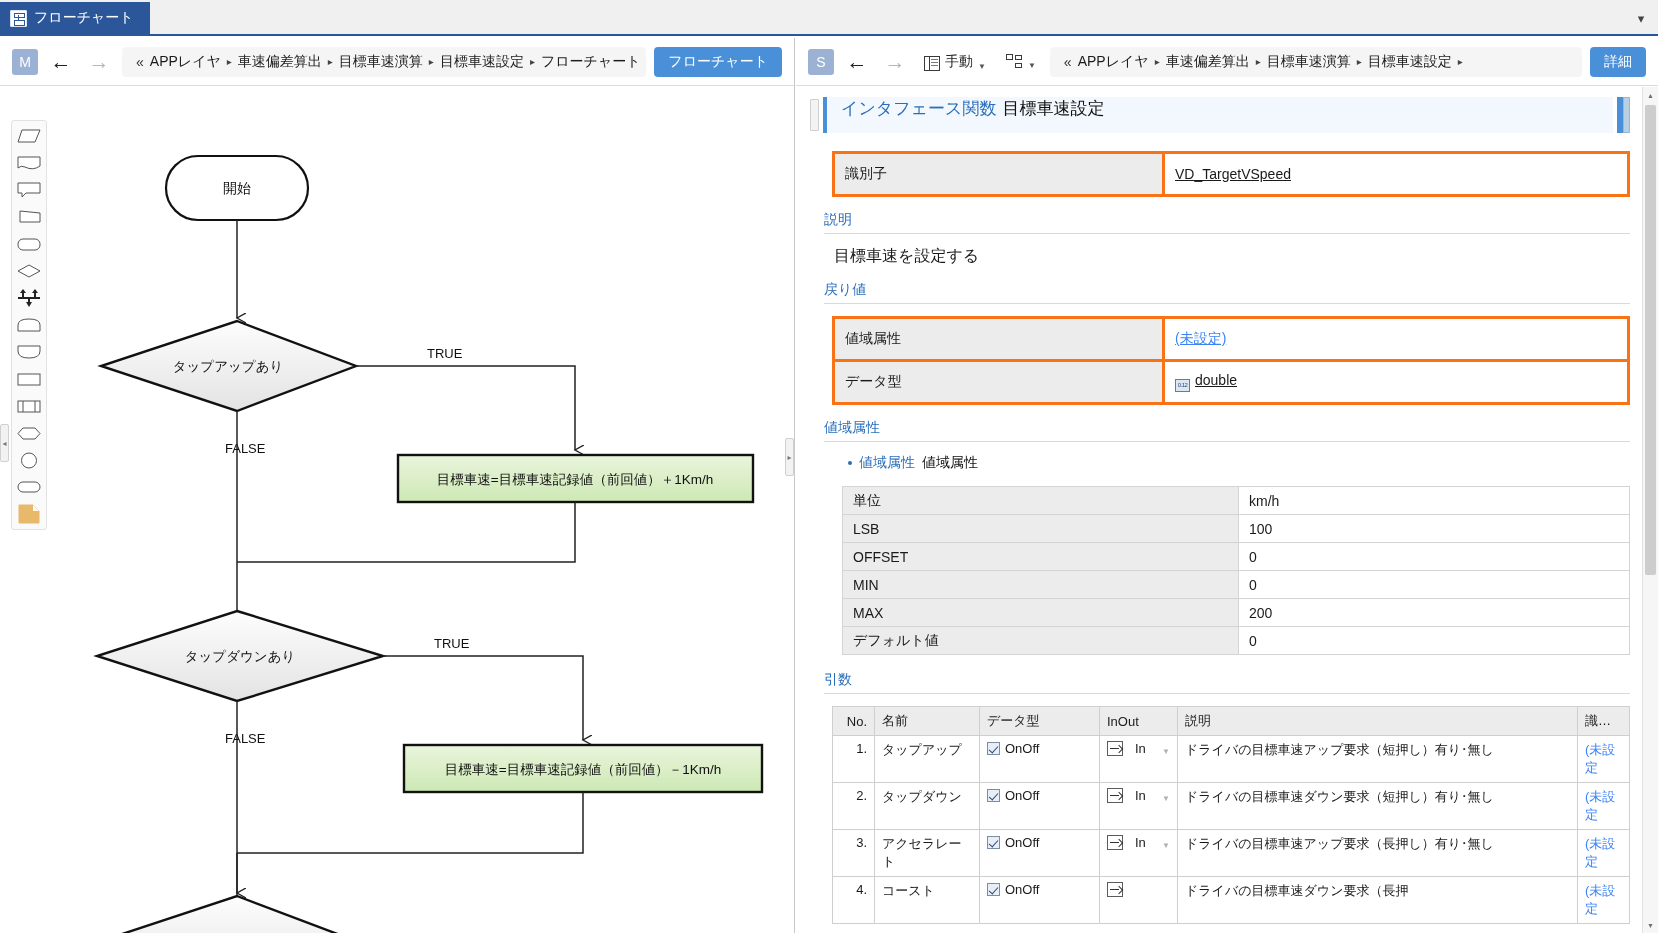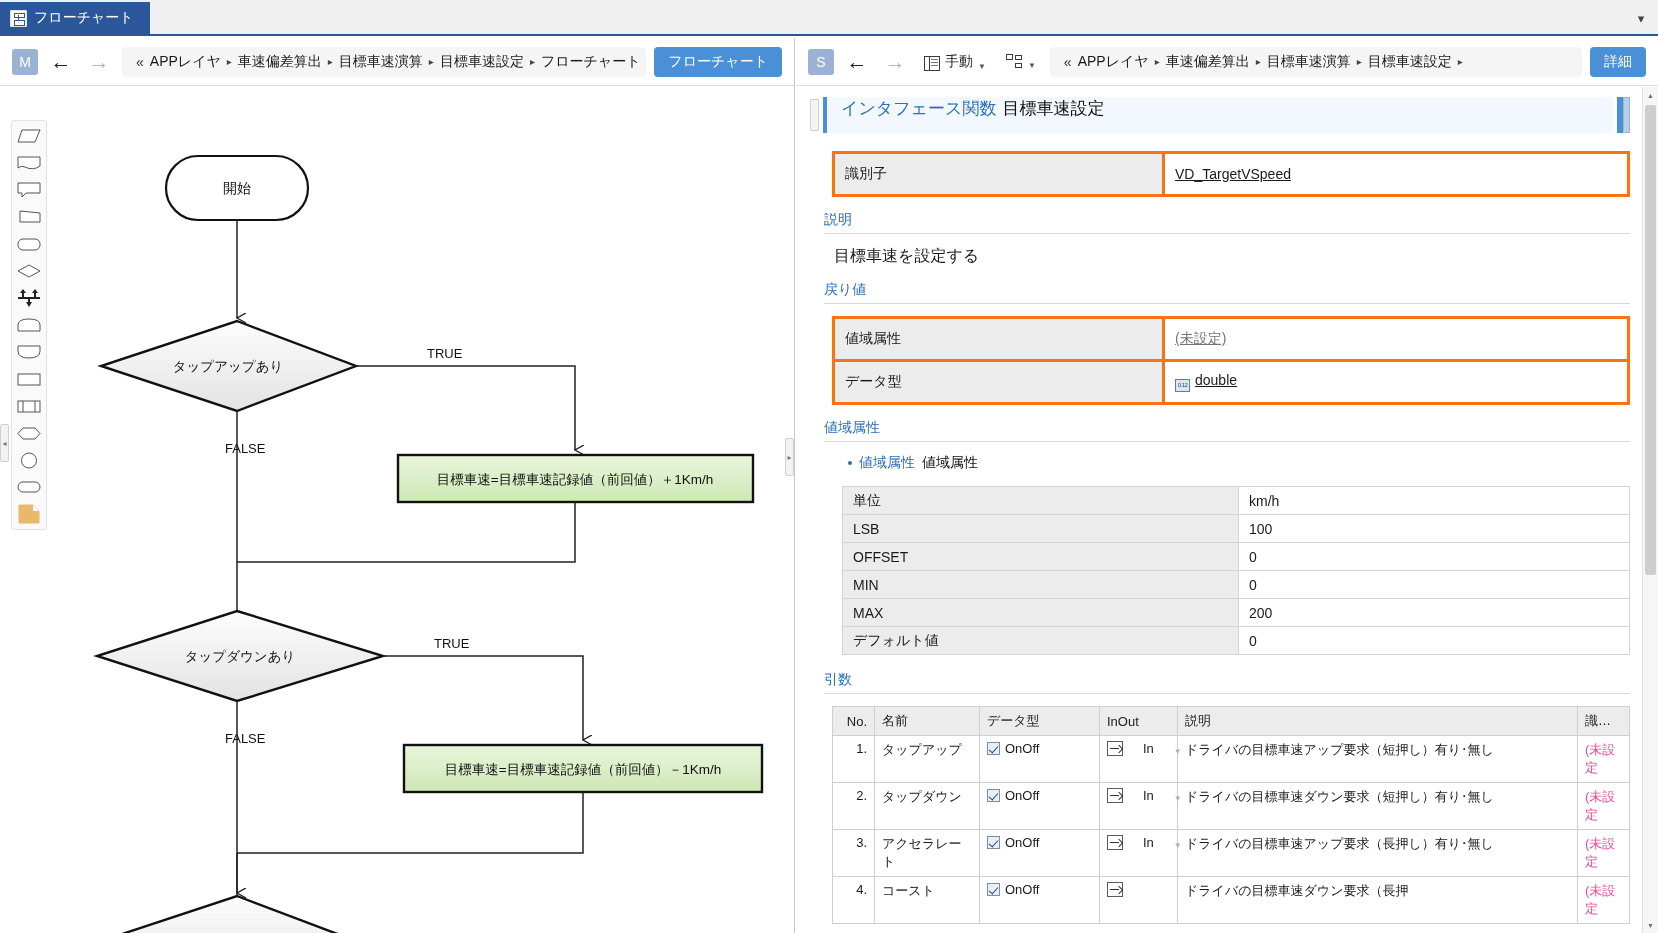--- a/index.html
+++ b/index.html
@@ -128,21 +128,21 @@
   }
   .dt-kind { color:#2a6ebb; font-size:17px; }
   .dt-name { color:#111; font-size:17px; }
   .dt-scroll-a { width:6px; background:#4a90d9; margin-left:4px; }
   .dt-scroll-b { width:7px; background:#b9cfe4; border:1px solid #9bb6d0; }
 
   .kv-table { margin:0 0 14px 22px; border-collapse:collapse; width:calc(100% - 22px); }
   .kv-table td { border:3px solid #f97316; height:43px; padding:2px 10px; font-size:14px; }
   .kv-k { background:#ececec; width:330px; color:#1a1a1a; }
   .kv-v { background:#ffffff; color:#1a1a1a;text-decoration:underline; }
-  .kv-v.muted { color:#737373; }
+  .kv-v.muted { color:#3b82f6; }
 
   .section-h {
     color:#2a6ebb; font-size:14px; margin:0 0 4px 14px;
   }
   .section-rule { border-bottom:1px solid #d9d9d9; margin:0 0 12px 14px; }
   .section-text { margin:0 0 14px 24px; font-size:16px; }
   .bullet-line { margin:0 0 14px 38px; font-size:14px; display:flex; align-items:center; gap:7px; }
   .bullet-dot { width:4px; height:4px; border-radius:50%; background:#2a6ebb; flex:none; }
   .bl-link { color:#2a6ebb; }
   .bl-text { color:#111; }
@@ -166,33 +166,33 @@
   .args-table td.c-no { text-align:right; }
   .cell-mid { vertical-align:middle; }
   .chk {
     display:inline-block; width:13px; height:13px; border:1px solid #7c8da3;
     background:#e8eef6; position:relative; vertical-align:-2px; margin-right:5px;
   }
   .chk:after {
     content:""; position:absolute; left:3px; top:1px; width:4px; height:8px;
     border:solid #2b4a74; border-width:0 1.7px 1.7px 0; transform:rotate(42deg);
   }
-  .inout-cell { display:flex; align-items:flex-end; gap:20px; }
+  .inout-cell { display:flex; align-items:flex-end; gap:12px; }
   .in-ic {
     width:16px; height:15px; border:1px solid #5b5b5b; position:relative; flex:none; background:#fff;
   }
   .in-ic:before {
     content:""; position:absolute; left:2px; top:6px; width:9px; height:1.4px; background:#333;
   }
   .in-ic:after {
     content:""; position:absolute; left:8px; top:3.5px; width:5px; height:5px;
     border:solid #333; border-width:1.4px 1.4px 0 0; transform:rotate(45deg);
   }
   .dd-caret { color:#b0b0b0; font-size:8px; margin-left:auto; }
-  .muted-val { color:#ec4899; }
+  .muted-val { color:#3b82f6; }
   .dtype-ic {
     display:inline-block; width:15px; height:13px; border:1px solid #5b7fa8;
     background:#dce7f3; color:#2b4a74; font-size:6px; line-height:11px;
     text-align:center; vertical-align:-2px; margin-right:5px; letter-spacing:-.5px;
   }
   
   .vscroll {
     position:absolute; right:0; top:49px; width:16px; bottom:0;
     background:#f6f6f6; border-left:1px solid #e2e2e2;
   }

